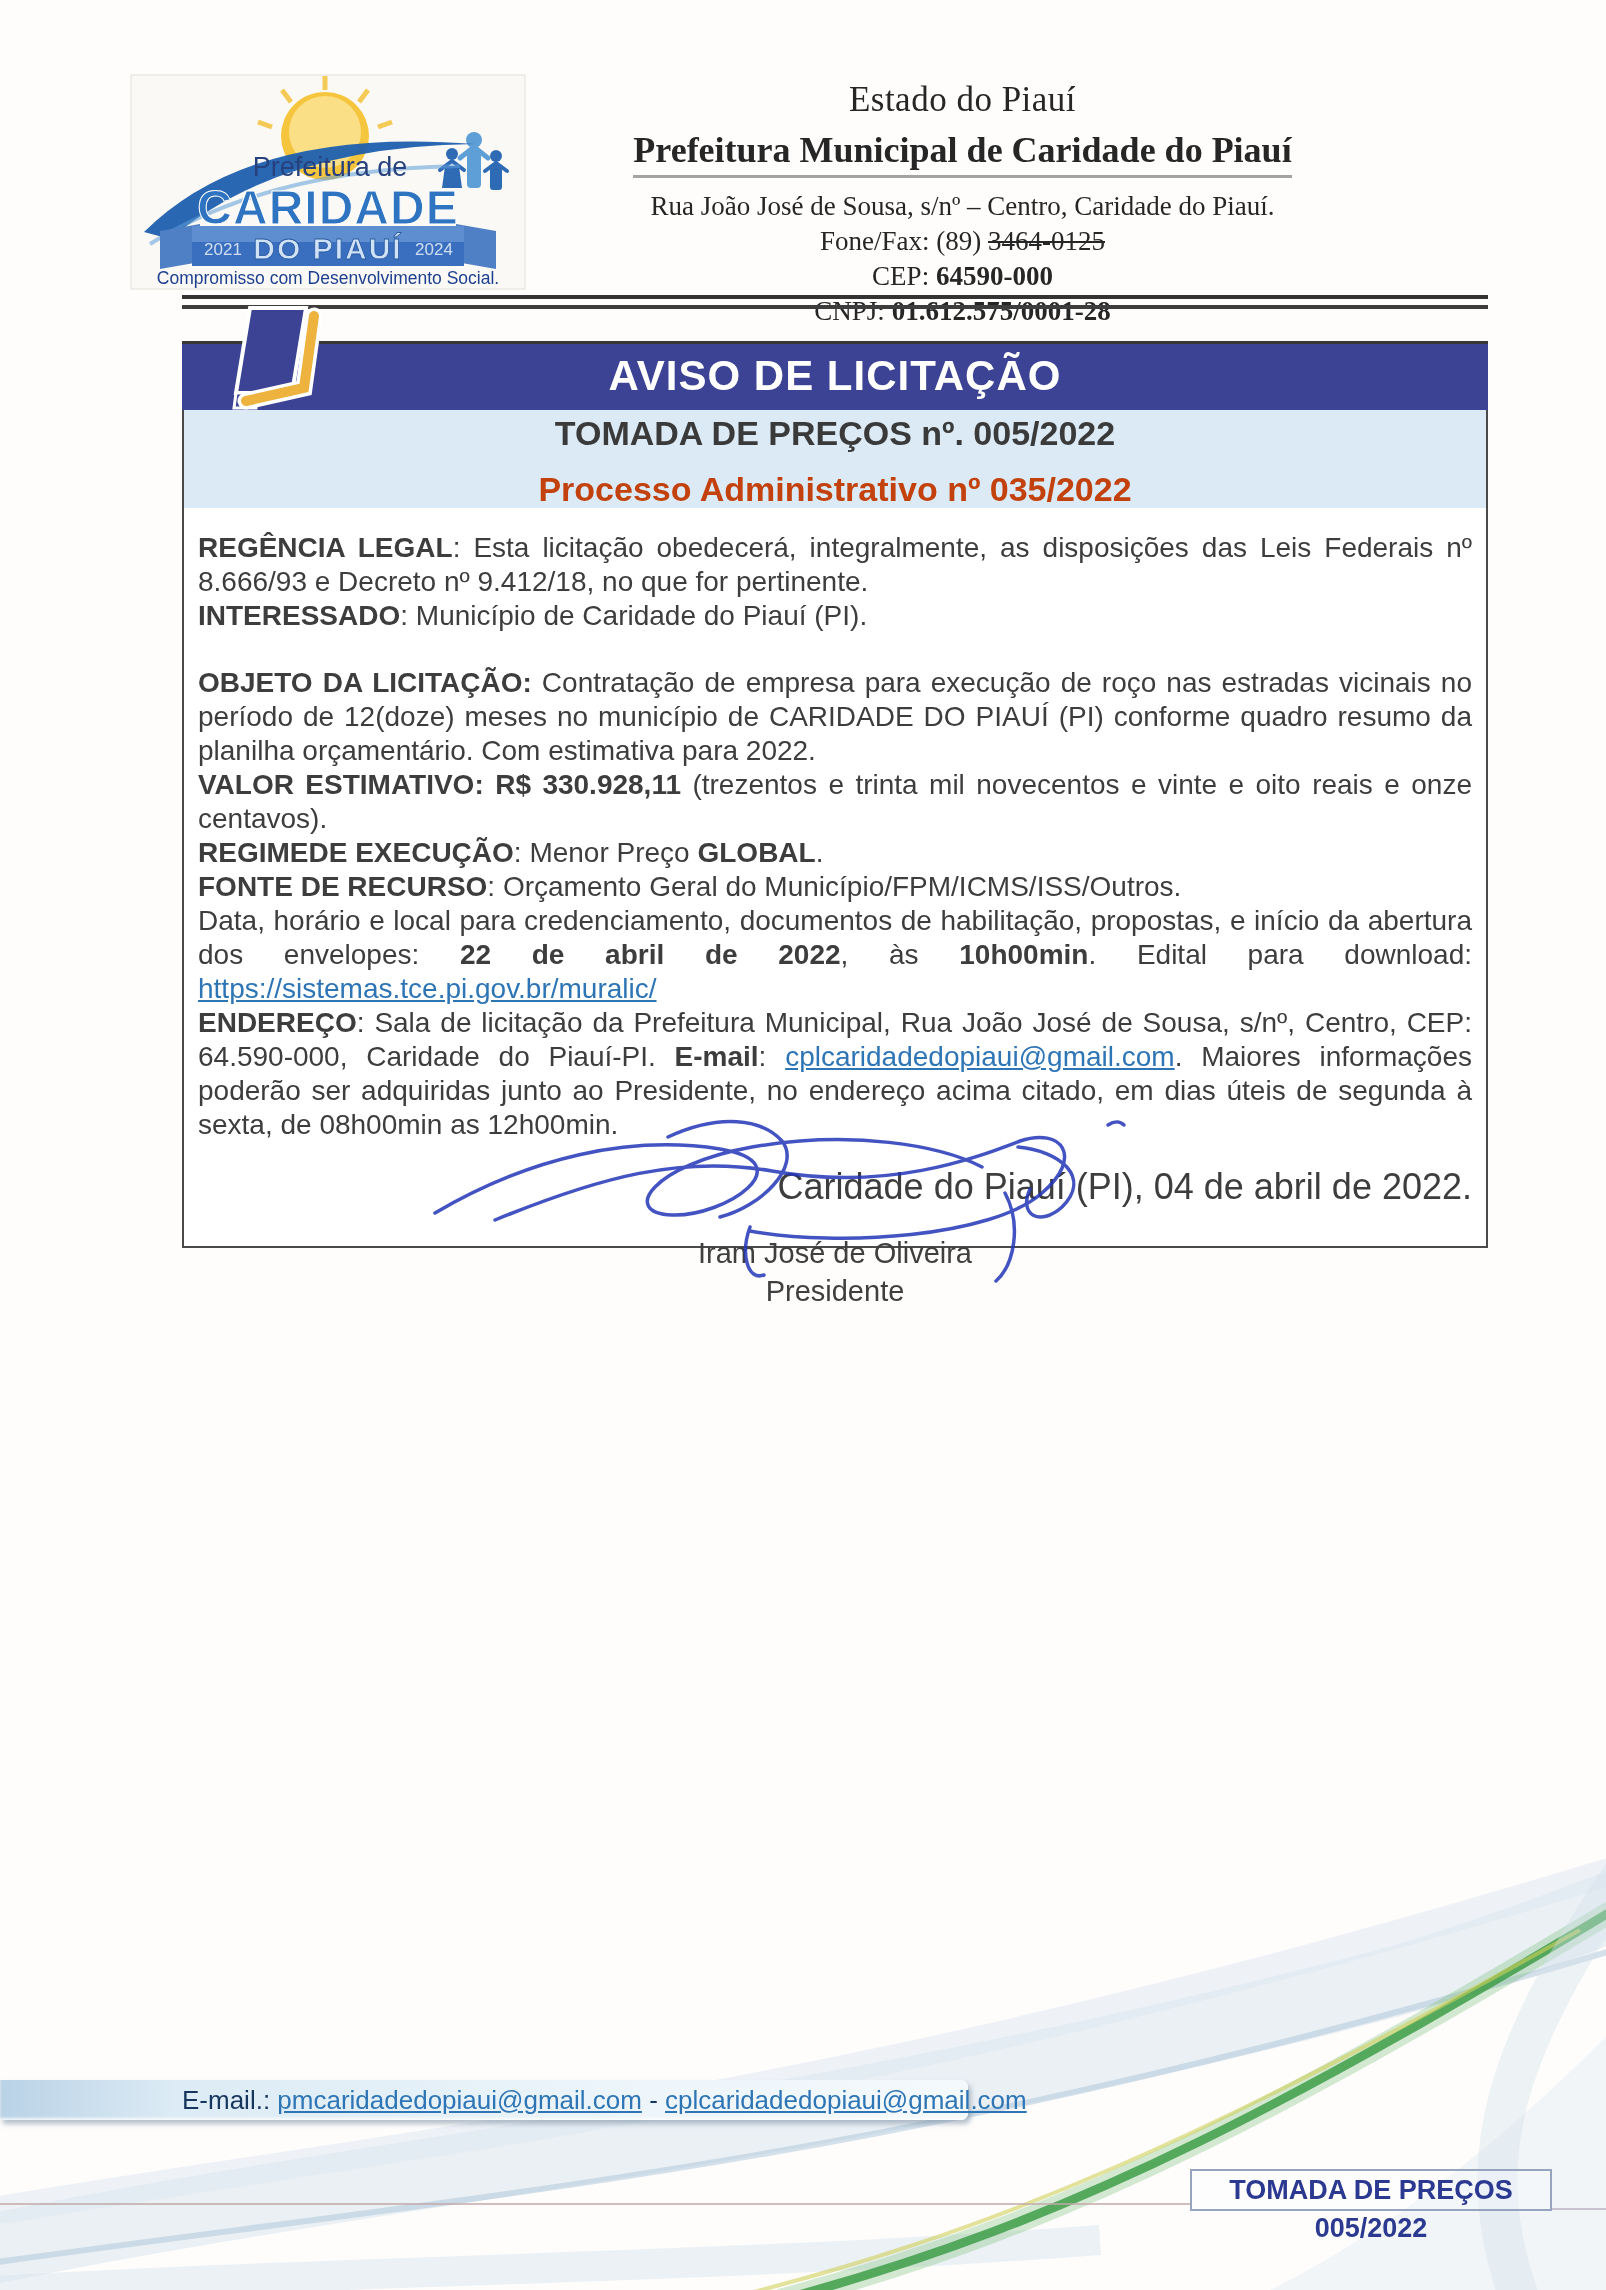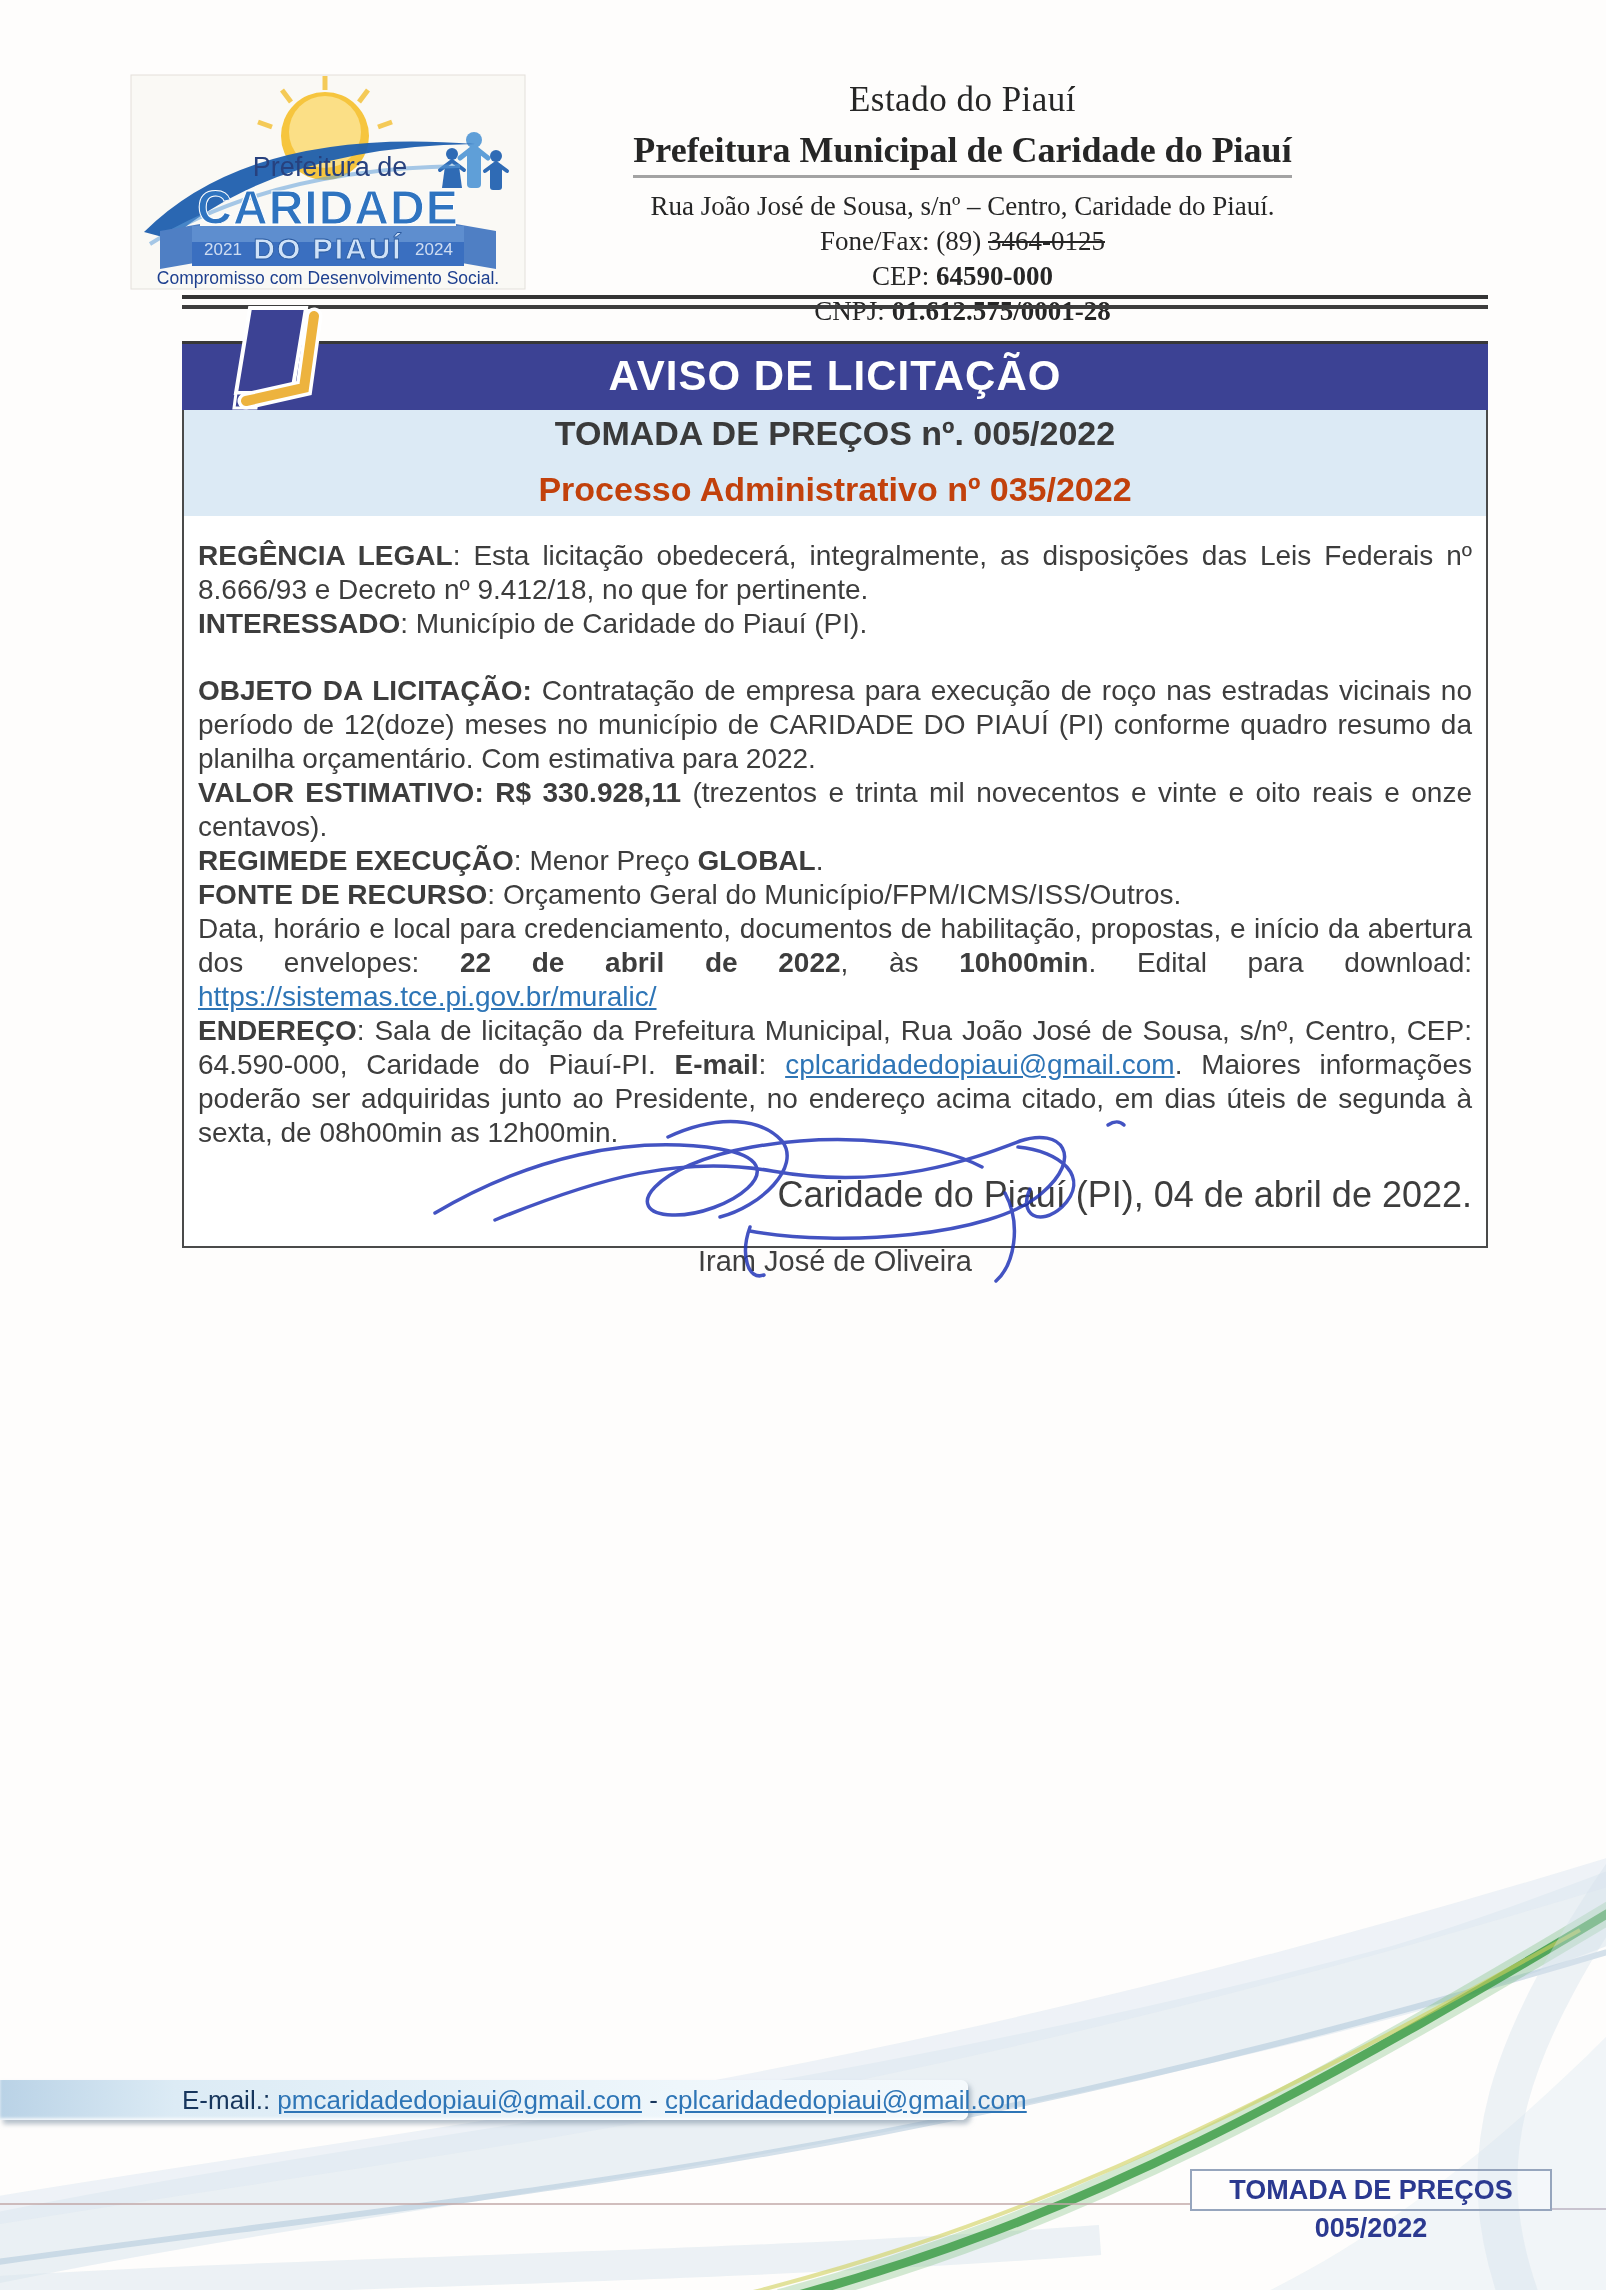--- a/index.html
+++ b/index.html
@@ -34,21 +34,21 @@
     color:#ffffff;font-weight:bold;font-size:42px;letter-spacing:1px;
     line-height:64px;
   }
   .deco-shape{position:absolute;left:218px;top:300px;width:130px;height:125px;z-index:3;}
   
   .notice-box{
     position:absolute;left:182px;top:410px;width:1306px;height:838px;
     box-sizing:border-box;border-left:2px solid #4a4a4a;border-right:2px solid #4a4a4a;
     border-bottom:2px solid #4a4a4a;background:#ffffff;z-index:1;
   }
-  .panel{background:#dceaf5;padding:4px 0 8px 0;text-align:center;}
+  .panel{background:#dceaf5;padding:4px 0 0 0;text-align:center;}
   .panel .t1{font-size:34px;font-weight:bold;color:#3a3a3a;line-height:38px;}
   .panel .t2{font-size:34px;font-weight:bold;color:#c2410c;line-height:38px;margin-top:18px;}
   .doc-body{padding:23px 14px 0 14px;font-size:28px;line-height:34px;text-align:justify;color:#3d3d3d;}
   .doc-body p{margin:0;}
   .gap{height:33px;}
   .b{font-weight:bold;}
   a.doclink{color:#2e75b6;text-decoration:underline;cursor:pointer;}
   .date-line{text-align:right;margin-top:28px;font-size:36px;}
   .sig-block{margin-top:30px;text-align:center;font-size:29px;line-height:38px;color:#3f3f3f;}
   .sig-scribble{position:absolute;left:420px;top:1095px;width:720px;height:200px;z-index:4;pointer-events:none;}
@@ -163,20 +163,21 @@
       <div class="gap"></div>
       <p><span class="b">OBJETO DA LICITAÇÃO:</span><span> Contratação de empresa para execução de roço nas estradas vicinais no período de 12(doze) meses no município de CARIDADE DO PIAUÍ (PI) conforme quadro resumo da planilha orçamentário. Com estimativa para 2022.</span></p>
       <p><span class="b">VALOR ESTIMATIVO: R$ 330.928,11</span><span> (trezentos e trinta mil novecentos e vinte e oito reais e onze centavos).</span></p>
       <p><span class="b">REGIMEDE EXECUÇÃO</span><span>: Menor Preço </span><span class="b">GLOBAL</span><span>.</span></p>
       <p><span class="b">FONTE DE RECURSO</span><span>: Orçamento Geral do Município/FPM/ICMS/ISS/Outros.</span></p>
       <p><span>Data, horário e local para credenciamento, documentos de habilitação, propostas, e início da abertura dos envelopes: </span><span class="b">22 de abril de 2022</span><span>, às </span><span class="b">10h00min</span><span>. Edital para download: </span><a class="doclink">https://sistemas.tce.pi.gov.br/muralic/</a></p>
       <p><span class="b">ENDEREÇO</span><span>: Sala de licitação da Prefeitura Municipal, Rua João José de Sousa, s/nº, Centro, CEP: 64.590-000, Caridade do Piauí-PI. </span><span class="b">E-mail</span><span>: </span><a class="doclink">cplcaridadedopiaui@gmail.com</a><span>. Maiores informações poderão ser adquiridas junto ao Presidente, no endereço acima citado, em dias úteis de segunda à sexta, de 08h00min as 12h00min.</span></p>
       <div class="date-line">Caridade do Piauí (PI), 04 de abril de 2022.</div>
       <div class="sig-block">
         <div>Iram José de Oliveira</div>
+        <div>Presidente</div>
       </div>
     </div>
   </div>
 
   <svg class="sig-scribble" viewBox="0 0 720 200">
     <g fill="none" stroke="#2336b8" stroke-width="3.5" stroke-linecap="round" opacity="0.85">
       <path d="M 15,118 C 110,62 210,40 300,54 C 385,68 305,122 252,120 C 200,118 232,70 332,52 C 432,35 520,50 562,72"></path>
       <path d="M 75,125 C 180,82 262,60 352,76 C 470,97 558,62 600,46 C 642,32 664,62 622,98 C 572,142 420,152 330,136"></path>
       <path d="M 248,42 C 300,18 342,24 362,46 C 382,72 340,112 300,122"></path>
       <path d="M 598,52 C 640,56 672,82 642,112 C 620,132 598,120 610,94"></path>

